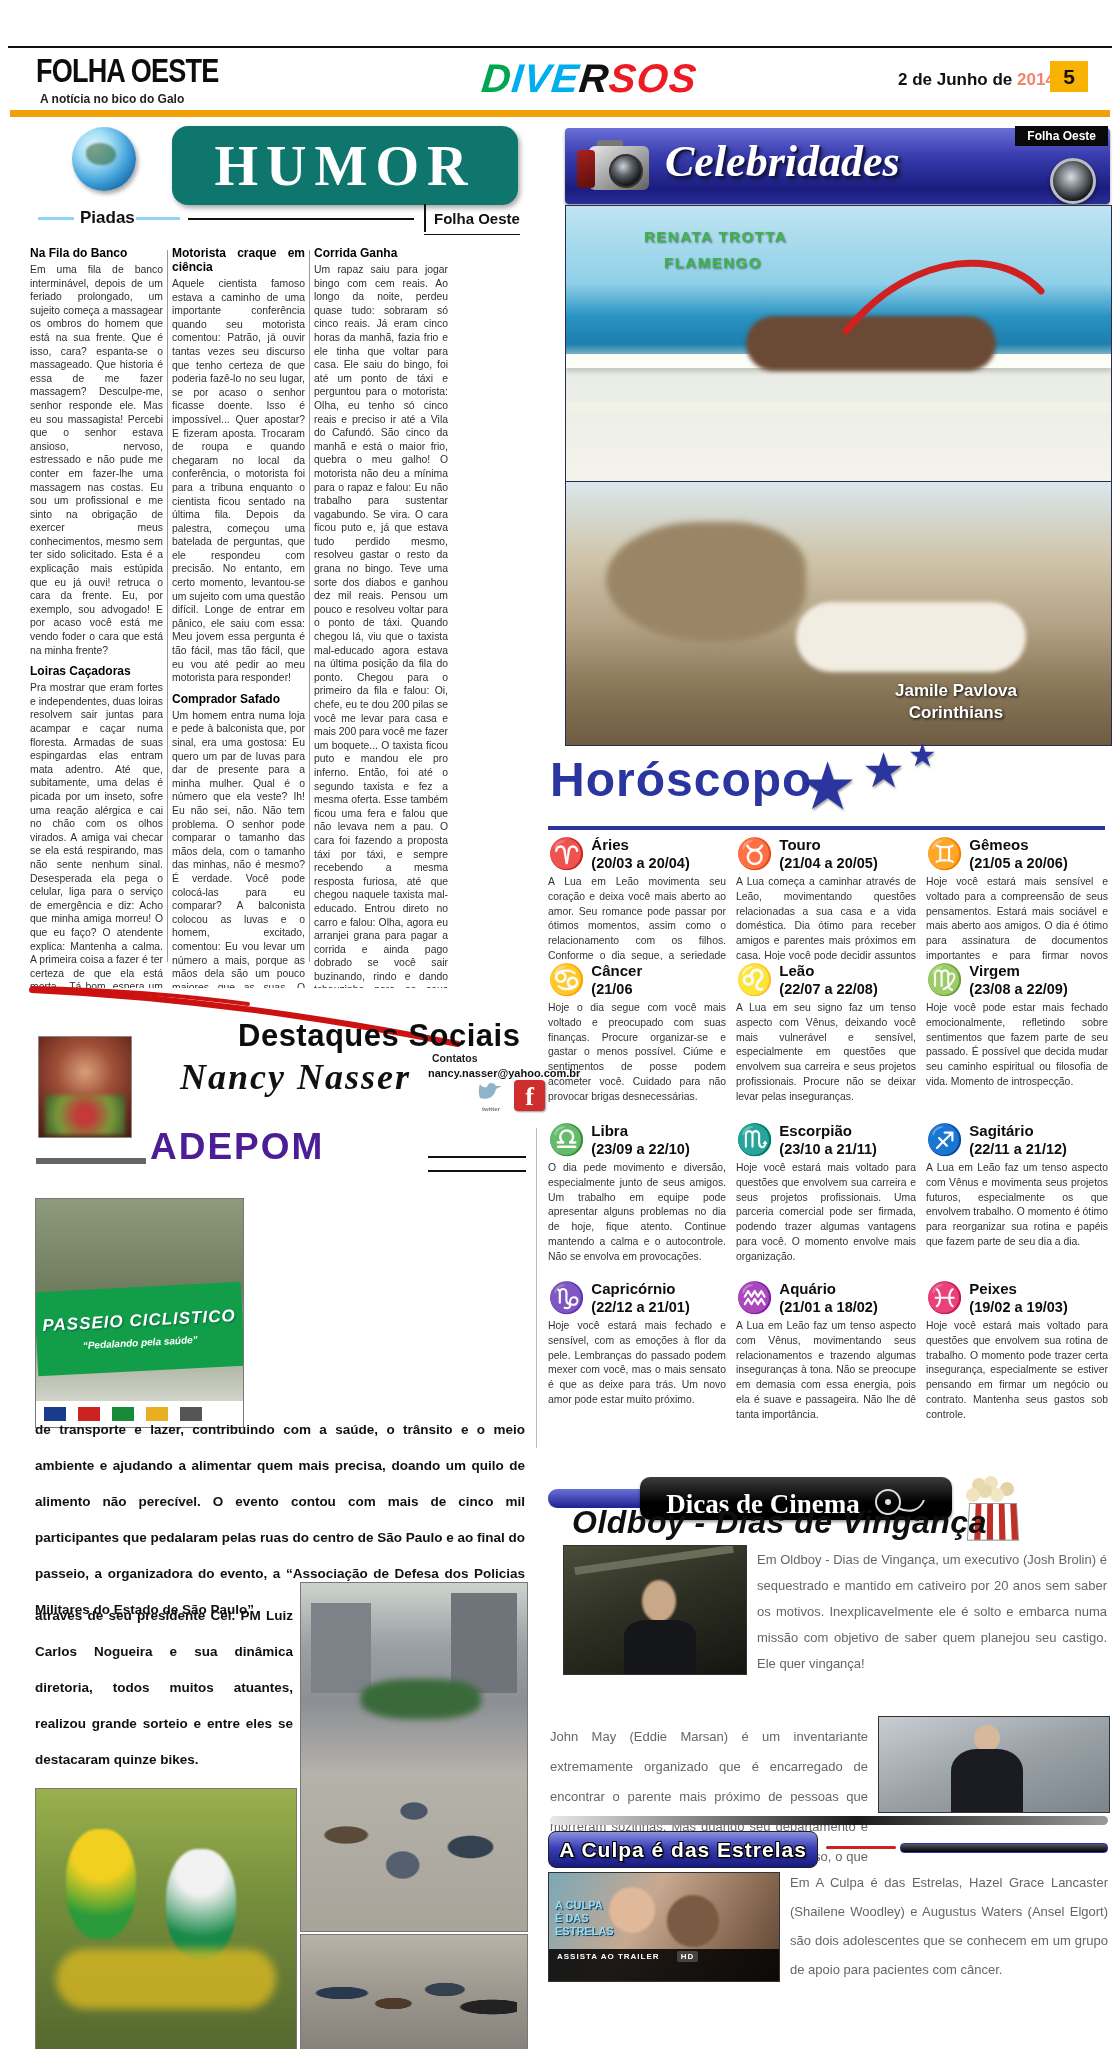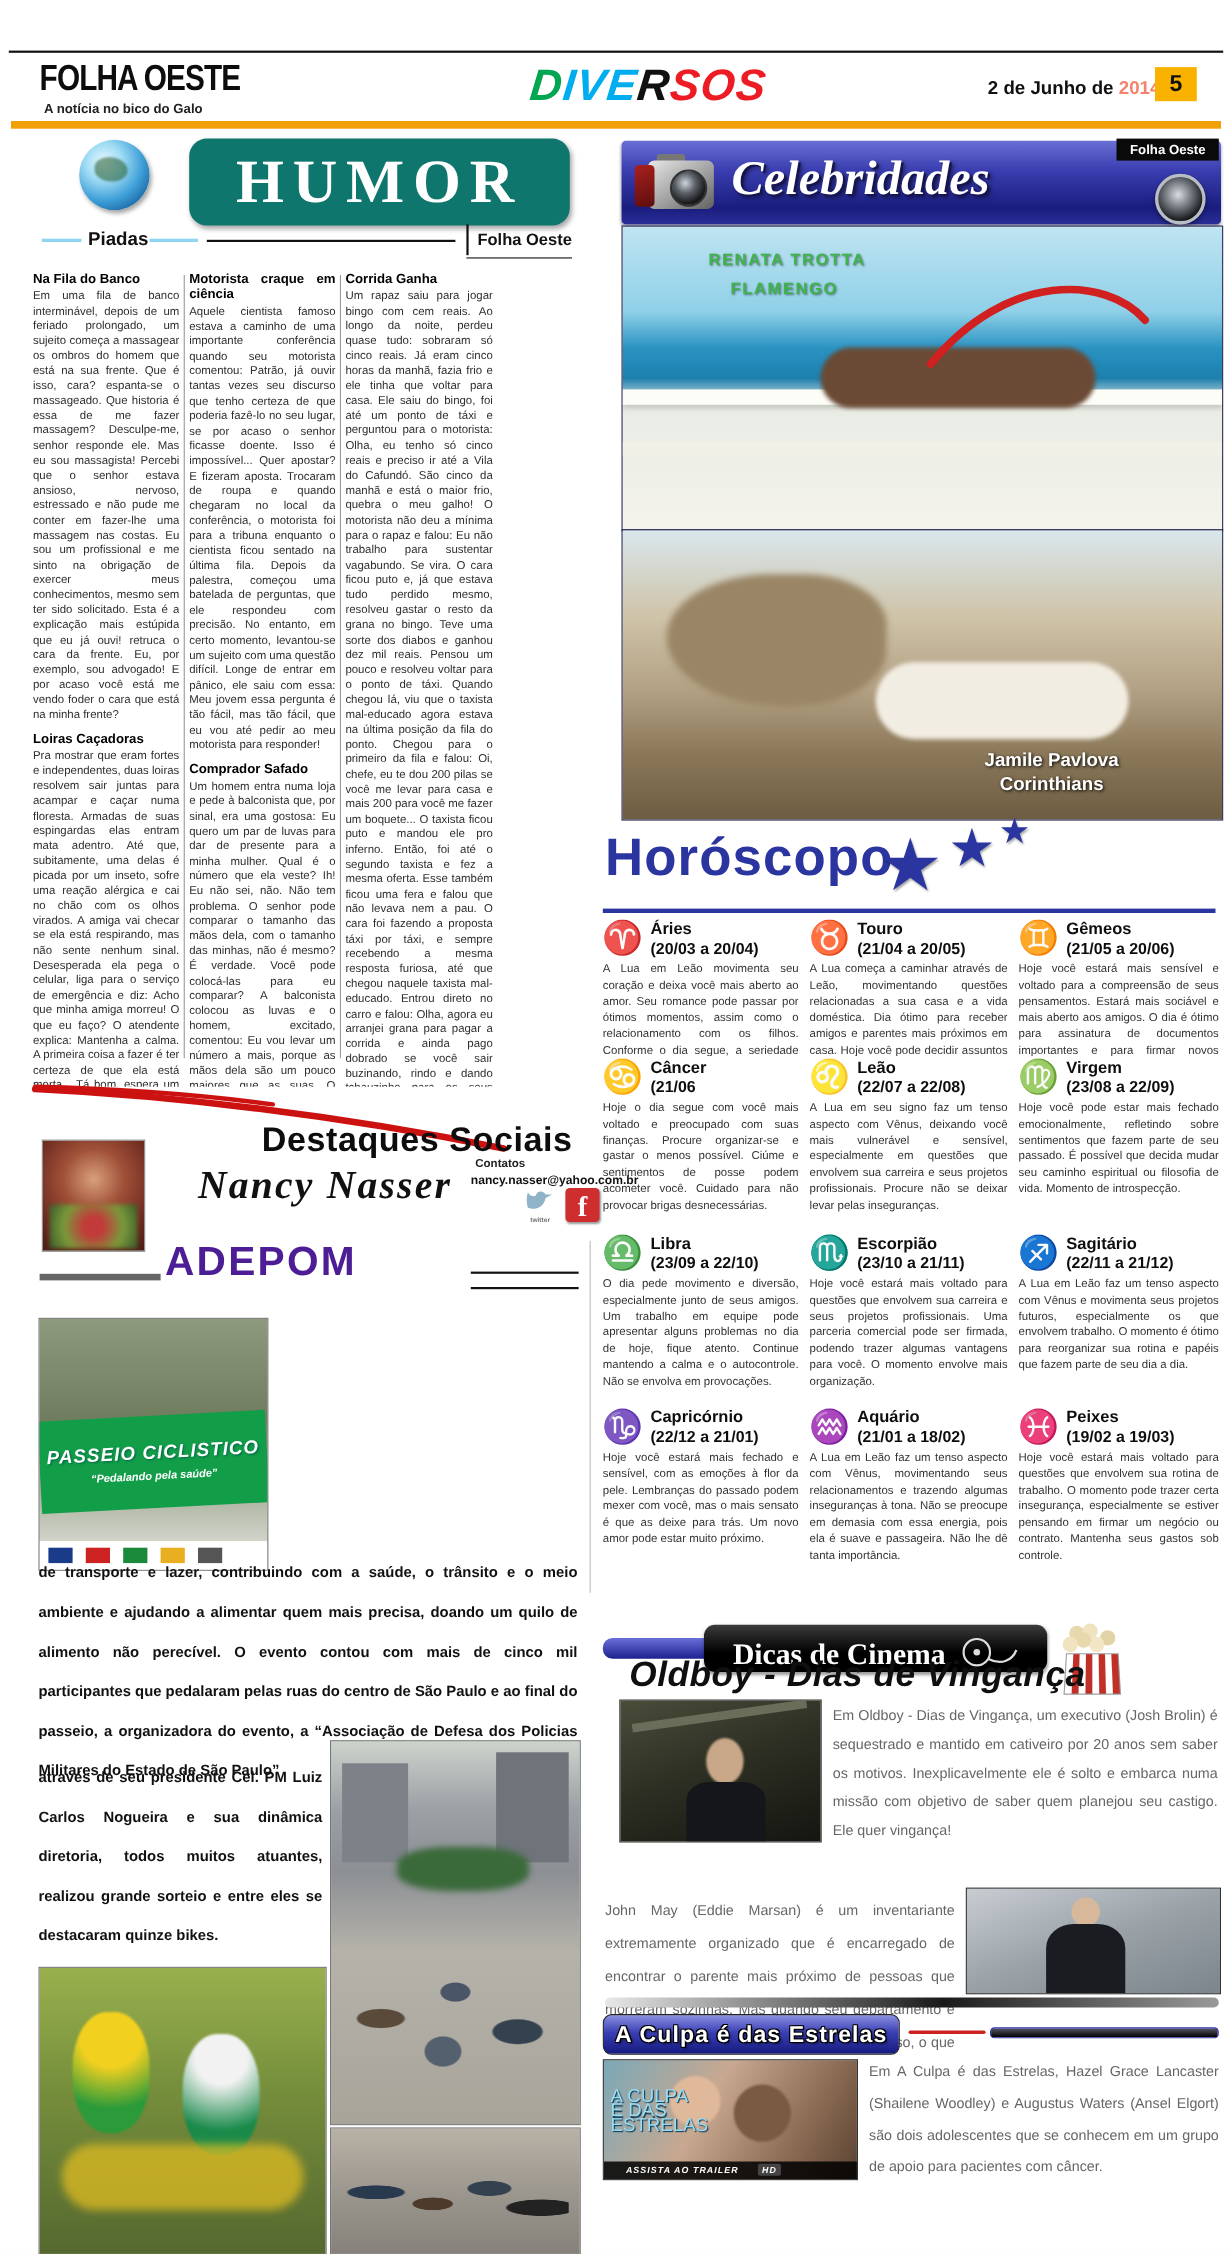--- a/index.html
+++ b/index.html
@@ -69,21 +69,21 @@
   .blue-bar{position:absolute;left:548px;top:1489px;width:96px;height:19px;border-radius:9px 0 0 9px;background:linear-gradient(180deg,#6a70d8,#1c2190);}
   .movie-h1{position:absolute;left:572px;top:1504px;font-size:32px;font-weight:800;color:#0f0f0f;letter-spacing:.5px;white-space:nowrap;font-style:italic;}
   .mbody{position:absolute;font-size:13px;color:#666;text-align:justify;}
   .vida-banner{position:absolute;left:550px;top:1672px;width:558px;height:41px;border-radius:8px;border:1px solid #222;
     background:linear-gradient(180deg,#9aa0e8 0%,#4a4fc0 40%,#181c86 100%);box-shadow:0 2px 3px rgba(0,0,0,.4);}
   .outline-txt{color:#fff;font-weight:900;text-shadow:-1px -1px 0 #000,1px -1px 0 #000,-1px 1px 0 #000,1px 1px 0 #000,2px 2px 2px rgba(0,0,0,.5);}
   .gray-div{position:absolute;left:550px;top:1816px;width:558px;height:9px;border-radius:5px;background:linear-gradient(90deg,#e8e8e8,#1a1a1a 55%,#9a9a9a);}
   .culpa-banner{position:absolute;left:548px;top:1831px;width:268px;height:35px;border-radius:8px;border:1px solid #222;
     background:linear-gradient(180deg,#8a90e0 0%,#3a3fb4 45%,#161a80 100%);display:flex;align-items:center;justify-content:center;}
   .bar{position:absolute;border-radius:4px;}
-  .trailer-bar{position:absolute;left:0;bottom:0;width:100%;height:16px;background:rgba(0,0,0,.85);color:#fff;font-size:8px;font-weight:bold;line-height:16px;padding-left:20px;box-sizing:border-box;letter-spacing:1px;font-style:italic;}
+  .trailer-bar{position:absolute;left:0;bottom:0;width:100%;height:32px;background:rgba(0,0,0,.85);color:#fff;font-size:8px;font-weight:bold;line-height:16px;padding-left:8px;box-sizing:border-box;letter-spacing:1px;}
   .pop{position:absolute;left:956px;top:1476px;width:74px;height:64px;}
   .pop .cup{position:absolute;left:12px;top:26px;width:48px;height:36px;border:1px solid #999;
     background:repeating-linear-gradient(90deg,#fff 0 6px,#c03028 6px 12px);transform:perspective(60px) rotateX(8deg);}
   .pop .corn{position:absolute;left:10px;top:12px;width:14px;height:14px;border-radius:50%;background:#efe3c0;
     box-shadow:12px -4px 0 #e8d8ae,24px 0 0 #f2e6c6,34px -6px 0 #e2d2a6,18px -12px 0 #efe3c0,6px -10px 0 #e8d8ae;}
 </style>
 </head>
 <body>
 
 <div class="page">
@@ -364,21 +364,21 @@
 
   <div class="culpa-banner">
     <span class="outline-txt" style="font-size:21px;letter-spacing:1px;">A Culpa é das Estrelas</span>
   </div>
   <div class="bar" style="left:826px;top:1846px;width:70px;height:3px;background:#c22;"></div>
   <div class="bar" style="left:900px;top:1843px;width:206px;height:8px;background:linear-gradient(180deg,#556,#000);border:1px solid #33a;"></div>
 
   <div class="photo" style="left:548px;top:1872px;width:230px;height:108px;border:1px solid #333;background:linear-gradient(120deg,#7aa8b8 0%,#c8a890 40%,#8a6a52 75%,#5a4232 100%);">
     <div class="abs" style="left:60px;top:14px;width:46px;height:46px;border-radius:50%;background:#e0b89a;filter:blur(1px);"></div>
     <div class="abs" style="left:118px;top:22px;width:52px;height:52px;border-radius:50%;background:#7a5a42;filter:blur(1px);"></div>
-    <div class="abs" style="left:6px;top:26px;color:#9adcf0;font-weight:normal;font-size:17px;line-height:13px;text-shadow:1px 1px 1px #035;">
+    <div class="abs" style="left:6px;top:26px;color:#9adcf0;font-weight:bold;font-size:11px;line-height:13px;text-shadow:1px 1px 1px #035;">
       <div>A CULPA</div>
       <div>É DAS</div>
       <div>ESTRELAS</div>
     </div>
     <div class="trailer-bar">
       <span>ASSISTA AO TRAILER</span>
       <span style="margin-left:14px;background:#444;padding:1px 4px;border-radius:2px;">HD</span>
     </div>
   </div>
   <div class="mbody" style="left:790px;top:1868px;width:318px;line-height:29px;">Em A Culpa é das Estrelas, Hazel Grace Lancaster (Shailene Woodley) e Augustus Waters (Ansel Elgort) são dois adolescentes que se conhecem em um grupo de apoio para pacientes com câncer.</div>

